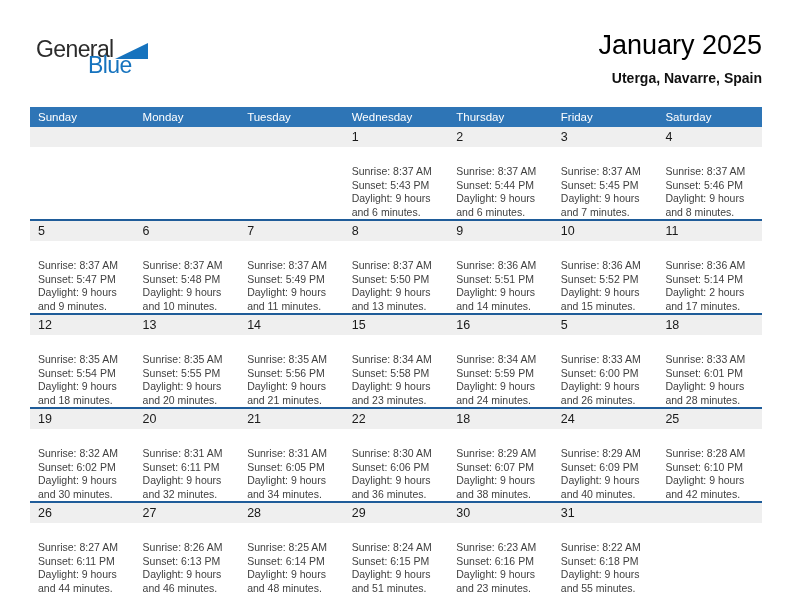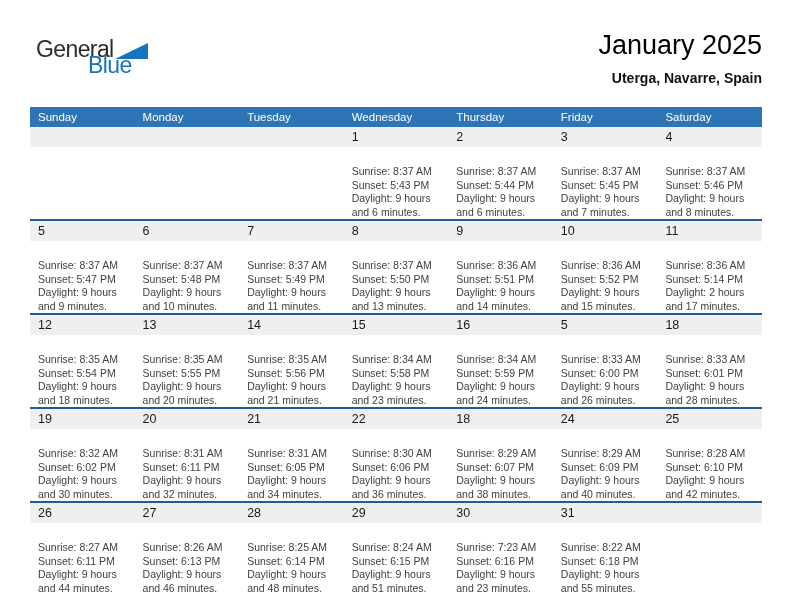--- a/index.html
+++ b/index.html
@@ -353,21 +353,21 @@
             <div class="num-band"><span>29</span></div>
             <div class="cell-body">
               <div class="detail">Sunrise: 8:24 AM</div>
               <div class="detail">Sunset: 6:15 PM</div>
               <div class="detail">Daylight: 9 hours and 51 minutes.</div>
             </div>
           </td>
           <td>
             <div class="num-band"><span>30</span></div>
             <div class="cell-body">
-              <div class="detail">Sunrise: 7:23 AM</div>
+              <div class="detail">Sunrise: 6:23 AM</div>
               <div class="detail">Sunset: 6:16 PM</div>
               <div class="detail">Daylight: 9 hours and 23 minutes.</div>
             </div>
           </td>
           <td>
             <div class="num-band"><span>31</span></div>
             <div class="cell-body">
               <div class="detail">Sunrise: 8:22 AM</div>
               <div class="detail">Sunset: 6:18 PM</div>
               <div class="detail">Daylight: 9 hours and 55 minutes.</div>

